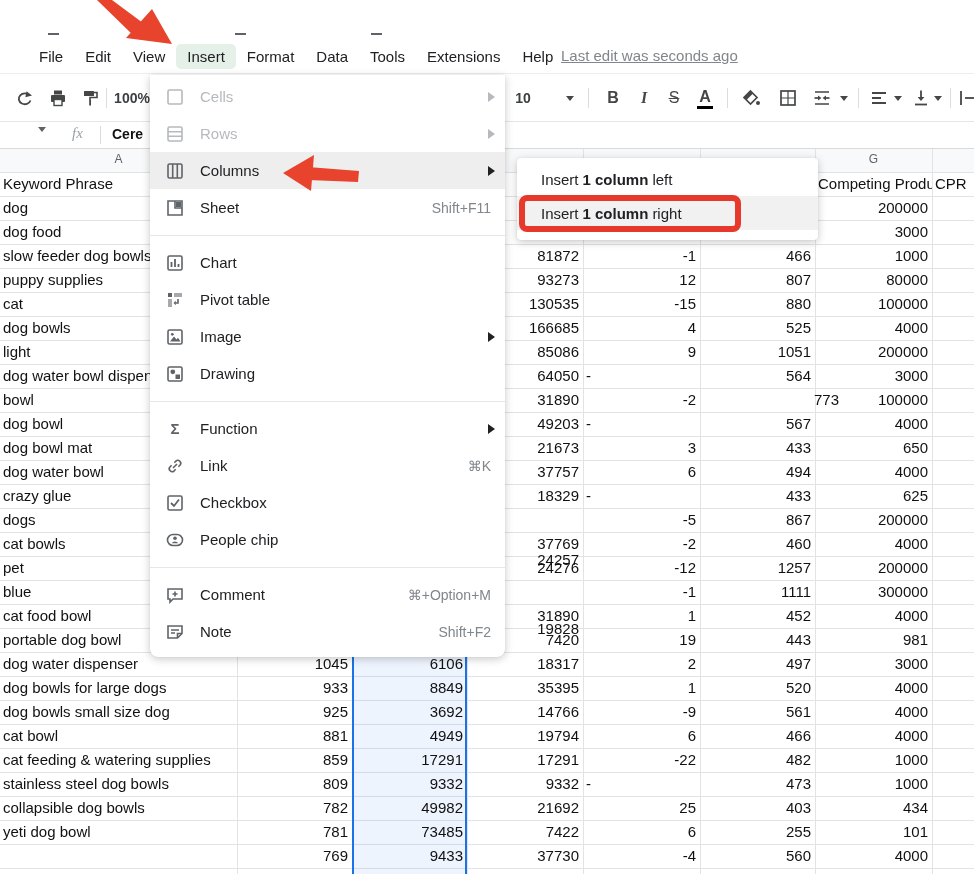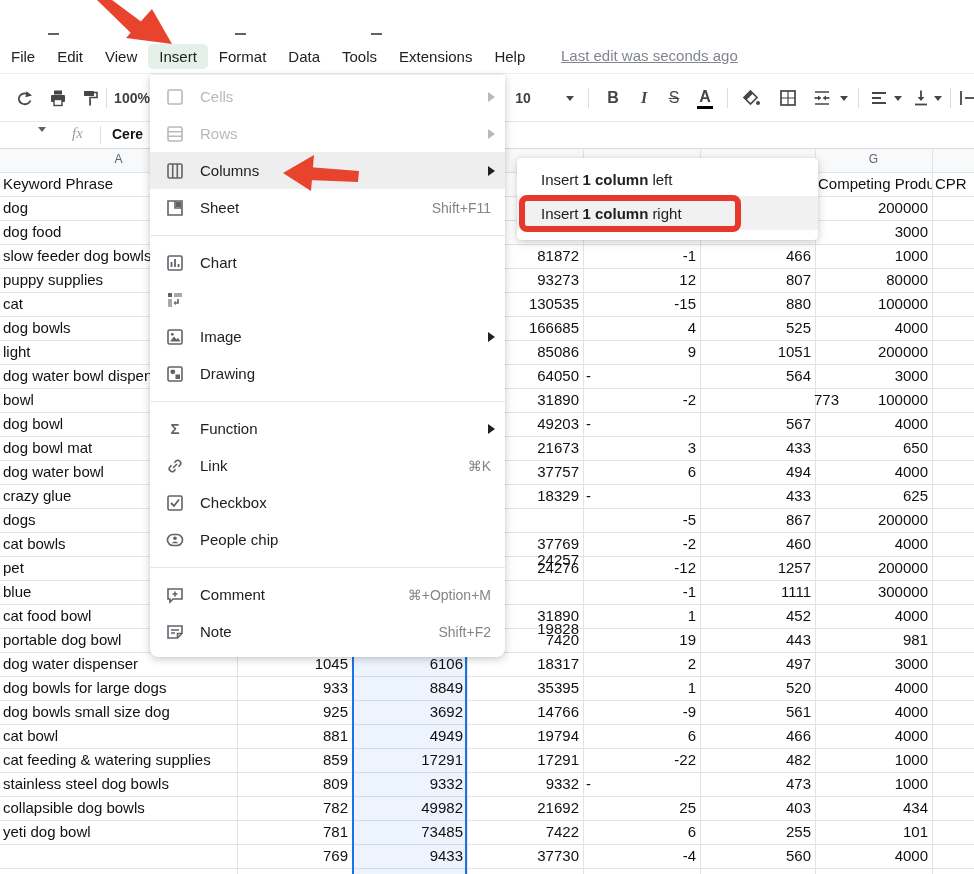--- a/index.html
+++ b/index.html
@@ -2,21 +2,21 @@
 <html><head>
 <meta charset="utf-8">
 <style>
   html,body{margin:0;padding:0;background:#fff;}
   #app{position:relative;width:974px;height:874px;overflow:hidden;background:#fff;
        font-family:"Liberation Sans",sans-serif;color:#202124;}
   .abs{position:absolute;}
   
   .dash{position:absolute;width:11px;height:2px;background:#5f6368;top:33px;}
   
-  #menubar{position:absolute;left:0;top:40px;height:33px;display:flex;align-items:center;z-index:5;text-align:center;}
+  #menubar{position:absolute;left:28px;top:40px;height:33px;display:flex;align-items:center;z-index:5;text-align:center;}
   .mb-item{font-size:15px;color:#202124;padding:4px 11px;border-radius:5px;white-space:nowrap;cursor:default;}
   .mb-item.active{background:#e5f1e8;}
   #last-edit{font-size:15px;color:#80868b;text-decoration:underline;margin-left:16px;white-space:nowrap;}
   
   #toolbar{position:absolute;left:0;top:73px;width:974px;height:48px;background:#fff;border-top:1px solid #eceef0;z-index:2;}
   .tb{position:absolute;top:0;height:48px;display:flex;align-items:center;justify-content:center;color:#444746;}
   .tb-divider{position:absolute;top:14px;width:1px;height:20px;background:#dadce0;}
   .tb-letter{font-size:16px;font-weight:700;}
   .tb-caret{width:0;height:0;border-left:4px solid transparent;border-right:4px solid transparent;border-top:5px solid #444746;}
   #fontsize-value{font-size:14px;font-weight:700;color:#3c4043;}
@@ -437,20 +437,21 @@
         <span class="mi-icon" style="color: rgb(95, 99, 104);">
           <svg width="18" height="18" viewBox="0 0 18 18">
             <rect x="2" y="2" width="4" height="4" fill="currentColor"></rect>
             <rect x="2" y="8" width="4" height="8" fill="currentColor" opacity=".55"></rect>
             <rect x="8" y="2" width="8" height="4" fill="currentColor" opacity=".55"></rect>
             <path d="M12 8 V12 H9.5" fill="none" stroke="currentColor" stroke-width="1.6"></path>
             <polygon points="9.8,9.8 7.5,12 9.8,14.2" fill="currentColor"></polygon>
             <polygon points="10,6.5 12,4.2 14,6.5" fill="currentColor" opacity="0"></polygon>
           </svg>
         </span>
+        <span class="mi-label">Pivot table</span>
       </div>
       <div class="menu-item">
         <span class="mi-icon" style="color: rgb(95, 99, 104);">
           <svg width="18" height="18" viewBox="0 0 18 18">
             <rect x="2" y="2" width="14" height="14" rx="1.5" fill="none" stroke="currentColor" stroke-width="1.6"></rect>
             <circle cx="6.3" cy="6.3" r="1.4" fill="currentColor"></circle>
             <path d="M4 13.5 L8 8.5 L10.5 11.5 L12 9.8 L14.5 13.5 Z" fill="currentColor"></path>
           </svg>
         </span>
         <span class="mi-label">Image</span>

